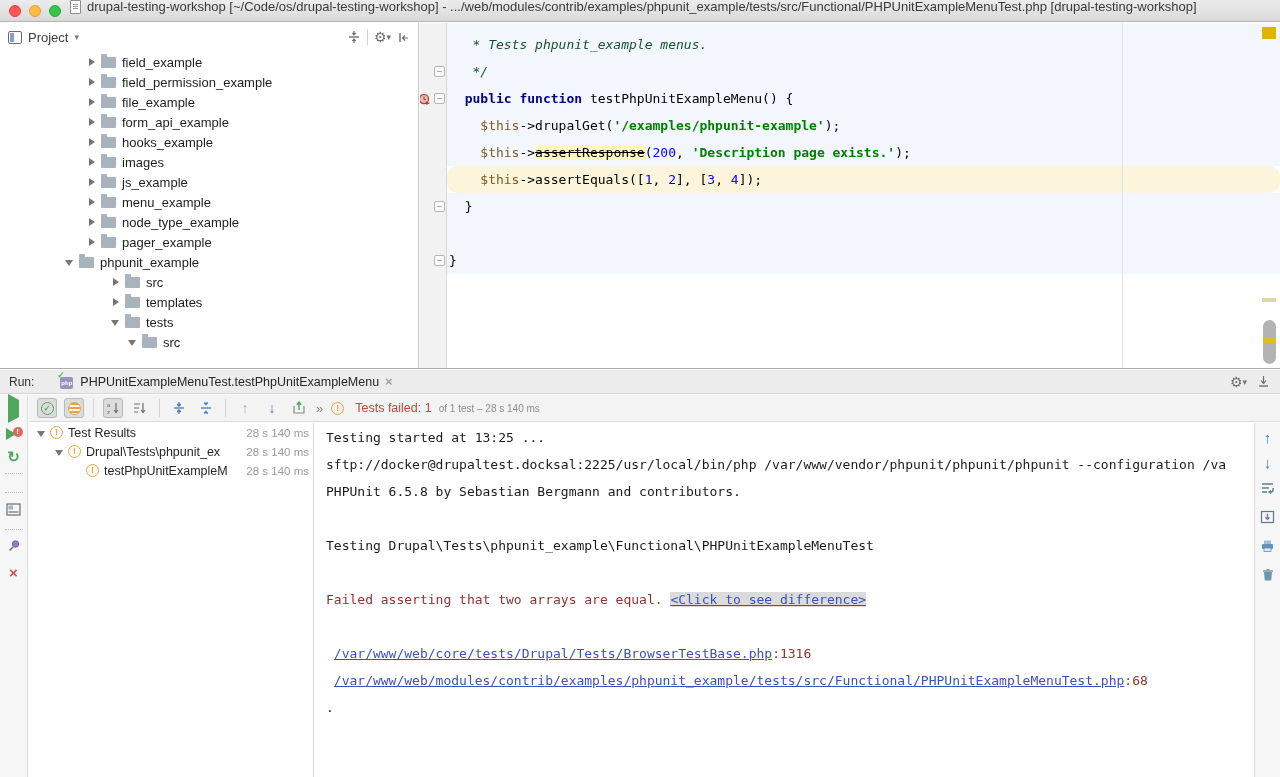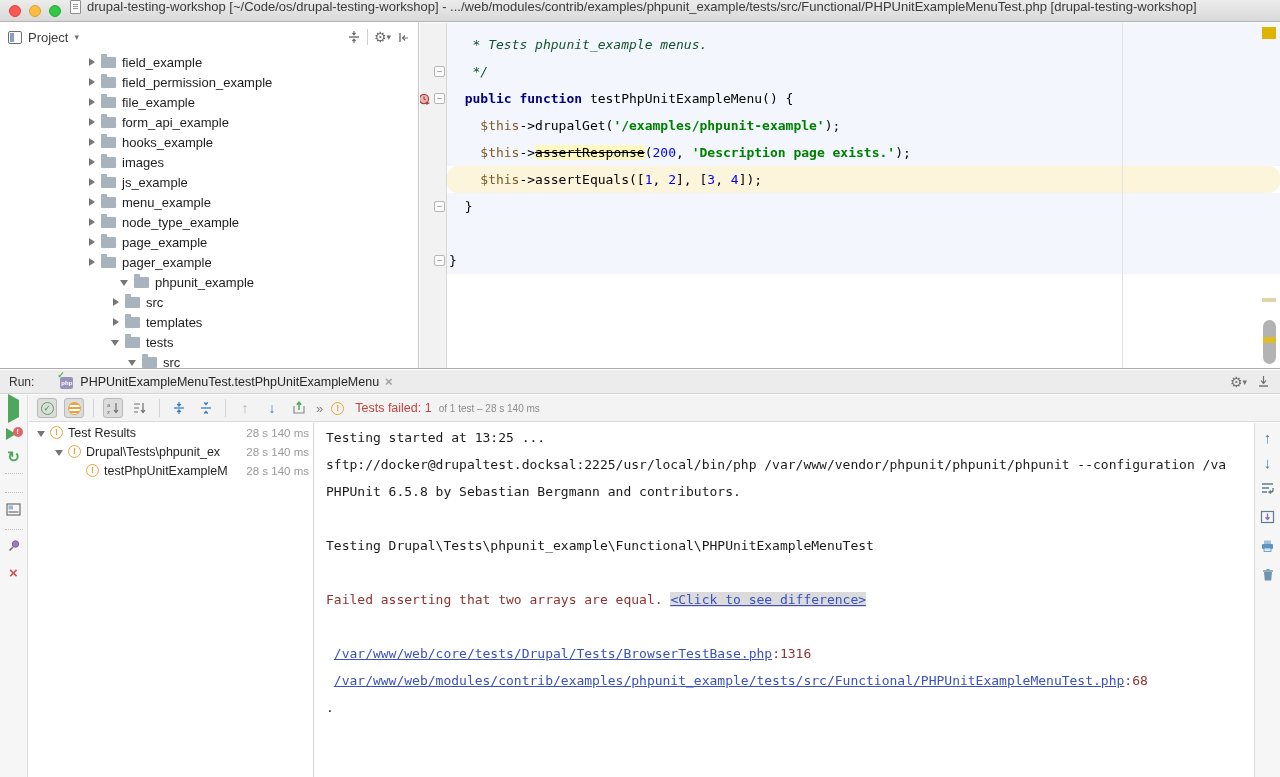--- a/index.html
+++ b/index.html
@@ -193,28 +193,23 @@
         <span>menu_example</span>
       </div>
     <div class="trow" style="padding-left:86px">
         <span class="arr right"></span>
         <span class="folder"></span>
         <span>node_type_example</span>
       </div>
     <div class="trow" style="padding-left:86px">
         <span class="arr right"></span>
         <span class="folder"></span>
-        <span>page_example</span>
-      </div>
-    <div class="trow" style="padding-left:86px">
-        <span class="arr right"></span>
-        <span class="folder"></span>
         <span>pager_example</span>
       </div>
-    <div class="trow" style="padding-left:119px">
+    <div class="trow" style="padding-left:64px">
         <span class="arr down"></span>
         <span class="folder"></span>
         <span>phpunit_example</span>
       </div>
     <div class="trow" style="padding-left:110px">
         <span class="arr right"></span>
         <span class="folder"></span>
         <span>src</span>
       </div>
     <div class="trow" style="padding-left:110px">

